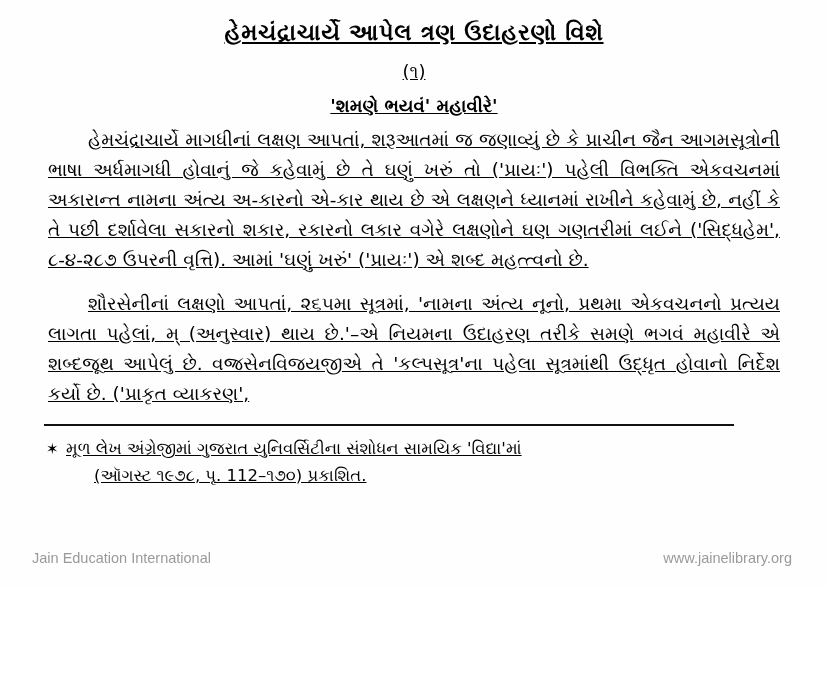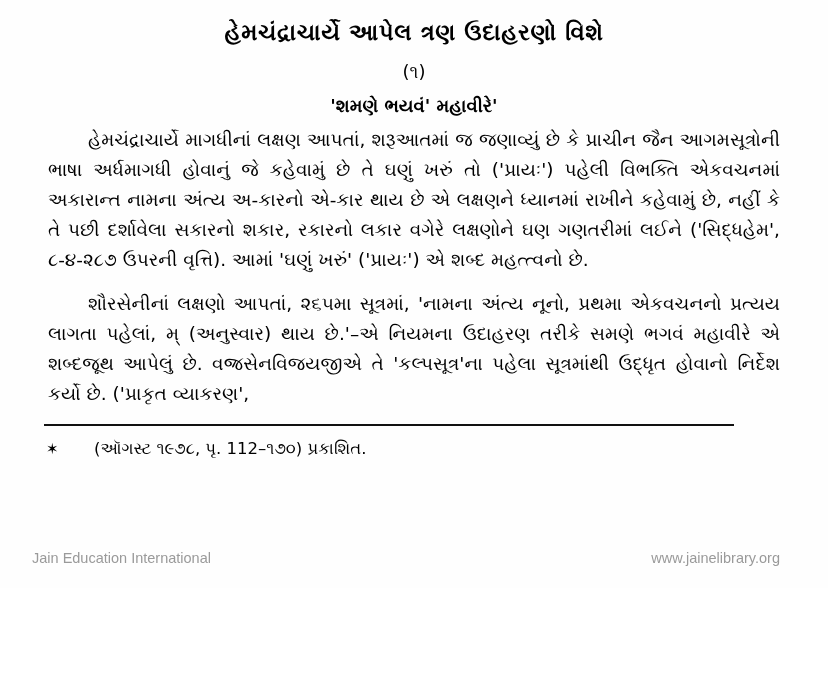--- a/index.html
+++ b/index.html
@@ -15,20 +15,21 @@
     overflow: hidden;
     position: relative;
   }
   .page {
     position: relative;
     width: 828px;
     height: 588px;
     box-sizing: border-box;
     padding: 10px 40px 0 40px;
     background: #fefefe;
+    text-decoration: underline;
   }
   .doc-title {
     text-align: center;
     font-size: 23px;
     font-weight: bold;
     letter-spacing: 0.5px;
     line-height: 1.25;
     margin-top: 8px;
     font-family: "DejaVu Sans", sans-serif;
   }
@@ -81,21 +82,21 @@
   }
   .footnote .fn-line {
     display: block;
   }
   .footnote .fn-line.indent {
     padding-left: 28px;
   }
   .footer {
     position: absolute;
     left: 0;
-    right: 16px;
+    right: 4px;
     bottom: 22px;
     display: flex;
     justify-content: space-between;
     padding: 0 32px;
     font-family: "Liberation Sans", sans-serif;
     font-size: 14.5px;
     color: #9a9a9a;
   }
   .footer span {
     white-space: nowrap;
@@ -114,20 +115,21 @@
 
   <div class="body-block">
     <p>હેમચંદ્રાચાર્યે માગધીનાં લક્ષણ આપતાં, શરૂઆતમાં જ જણાવ્યું છે કે પ્રાચીન જૈન આગમસૂત્રોની ભાષા અર્ધમાગધી હોવાનું જે કહેવામું છે તે ઘણું ખરું તો ('પ્રાયઃ') પહેલી વિભક્તિ એકવચનમાં અકારાન્ત નામના અંત્ય અ-કારનો એ-કાર થાય છે એ લક્ષણને ધ્યાનમાં રાખીને કહેવામું છે, નહીં કે તે પછી દર્શાવેલા સકારનો શકાર, રકારનો લકાર વગેરે લક્ષણોને ઘણ ગણતરીમાં લઈને ('સિદ્ધહેમ', ૮-૪-૨૮૭ ઉપરની વૃત્તિ). આમાં 'ઘણું ખરું' ('પ્રાયઃ') એ શબ્દ મહત્ત્વનો છે.</p>
     <p>શૌરસેનીનાં લક્ષણો આપતાં, ૨૬૫મા સૂત્રમાં, 'નામના અંત્ય નૂનો, પ્રથમા એકવચનનો પ્રત્યય લાગતા પહેલાં, મ્ (અનુસ્વાર) થાય છે.'–એ નિયમના ઉદાહરણ તરીકે સમણે ભગવં મહાવીરે એ શબ્દજૂથ આપેલું છે. વજ્રસેનવિજયજીએ તે 'કલ્પસૂત્ર'ના પહેલા સૂત્રમાંથી ઉદ્ધૃત હોવાનો નિર્દેશ કર્યો છે. ('પ્રાકૃત વ્યાકરણ',</p>
   </div>
 
   <div class="footnote-rule"></div>
 
   <div class="footnote">
     <span class="star">✶</span>
+    <span class="fn-line">મૂળ લેખ અંગ્રેજીમાં ગુજરાત યુનિવર્સિટીના સંશોધન સામયિક 'વિદ્યા'માં</span>
     <span class="fn-line indent">(ઑગસ્ટ ૧૯૭૮, પૃ. 112–૧૭૦) પ્રકાશિત.</span>
   </div>
 
   <div class="footer">
     <span>Jain Education International</span>
     <span>www.jainelibrary.org</span>
   </div>
 
 </div>
 

